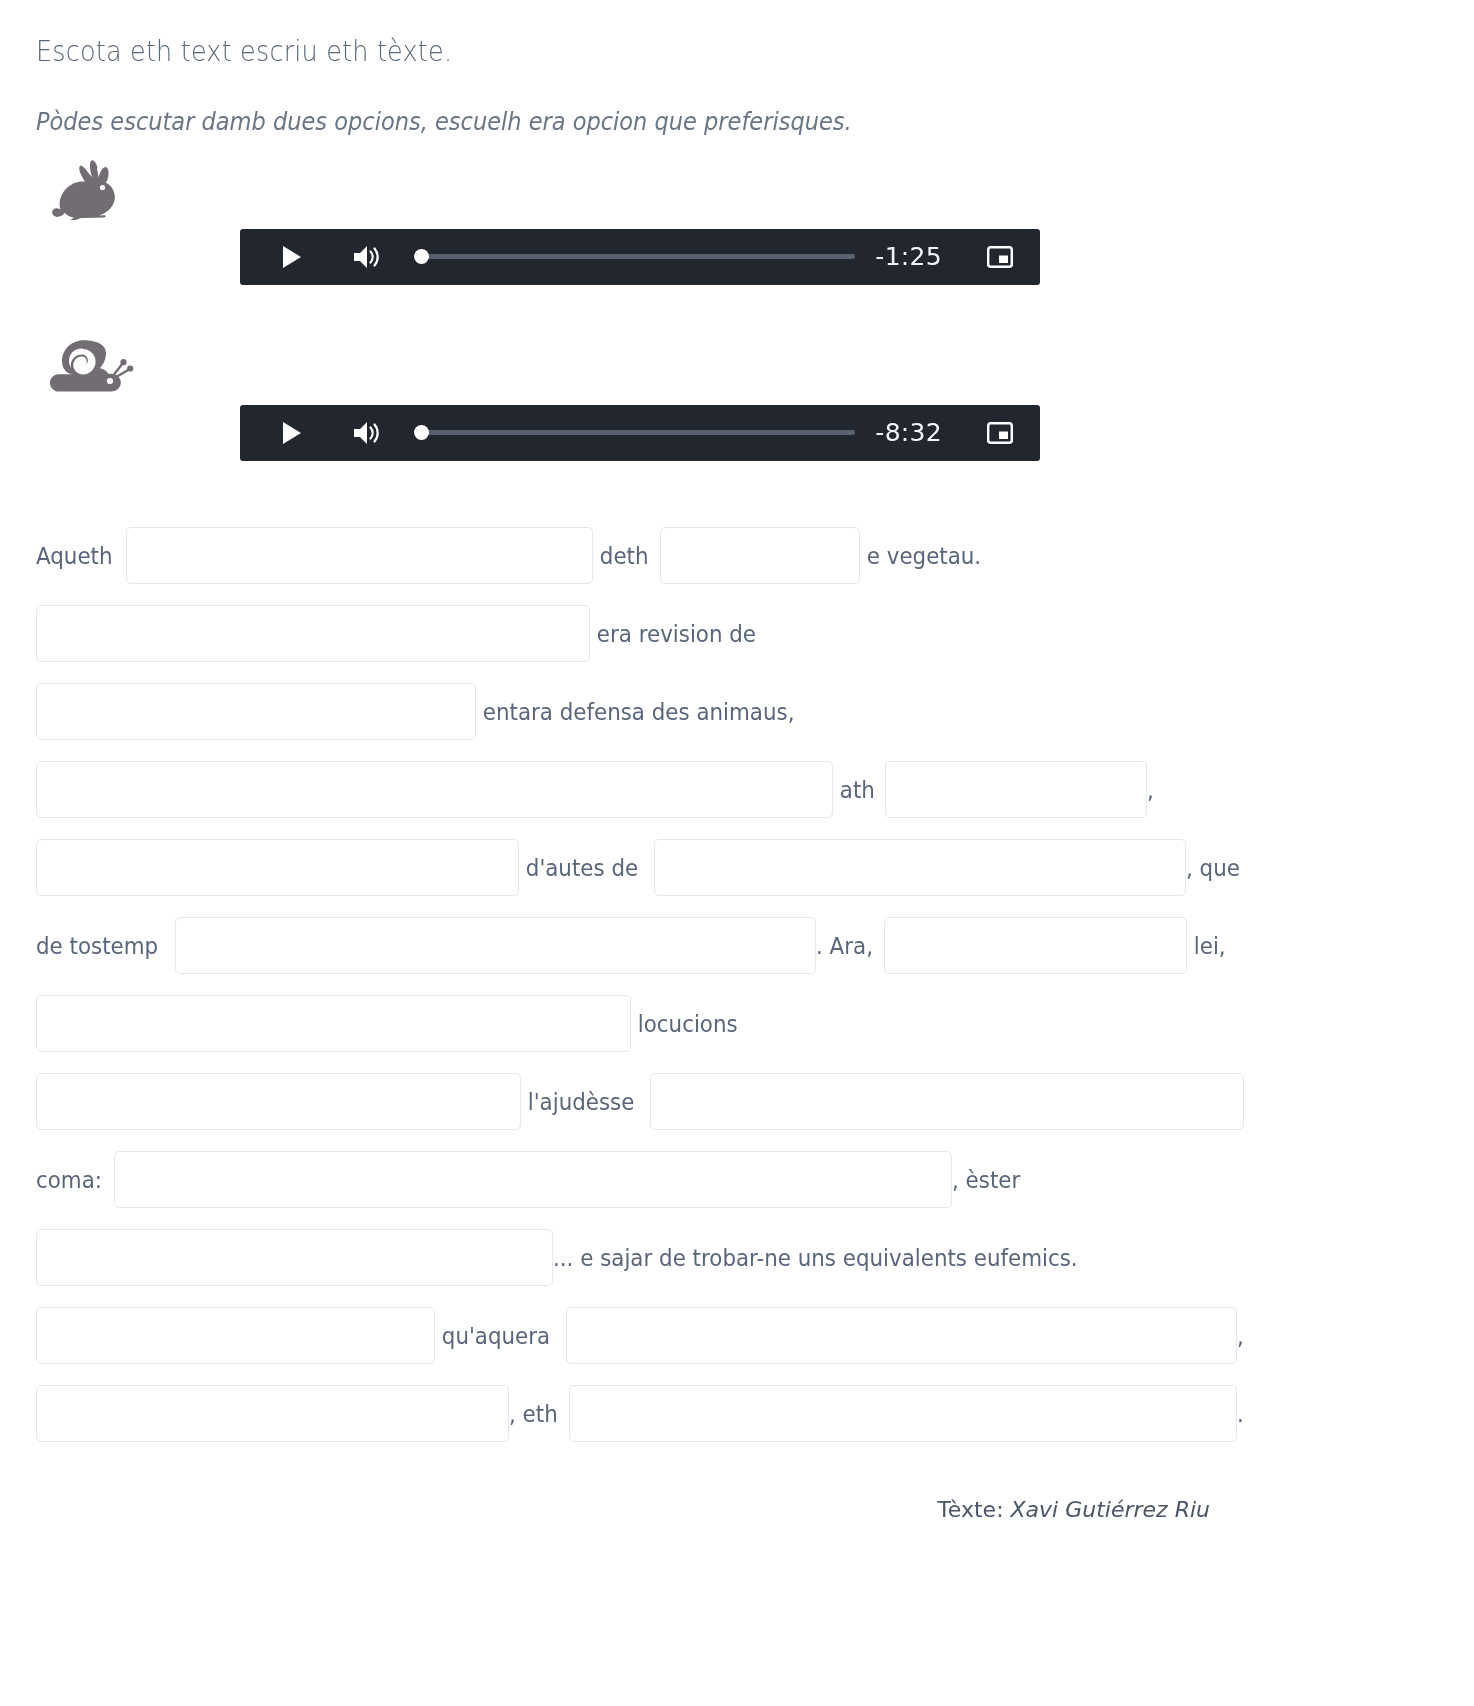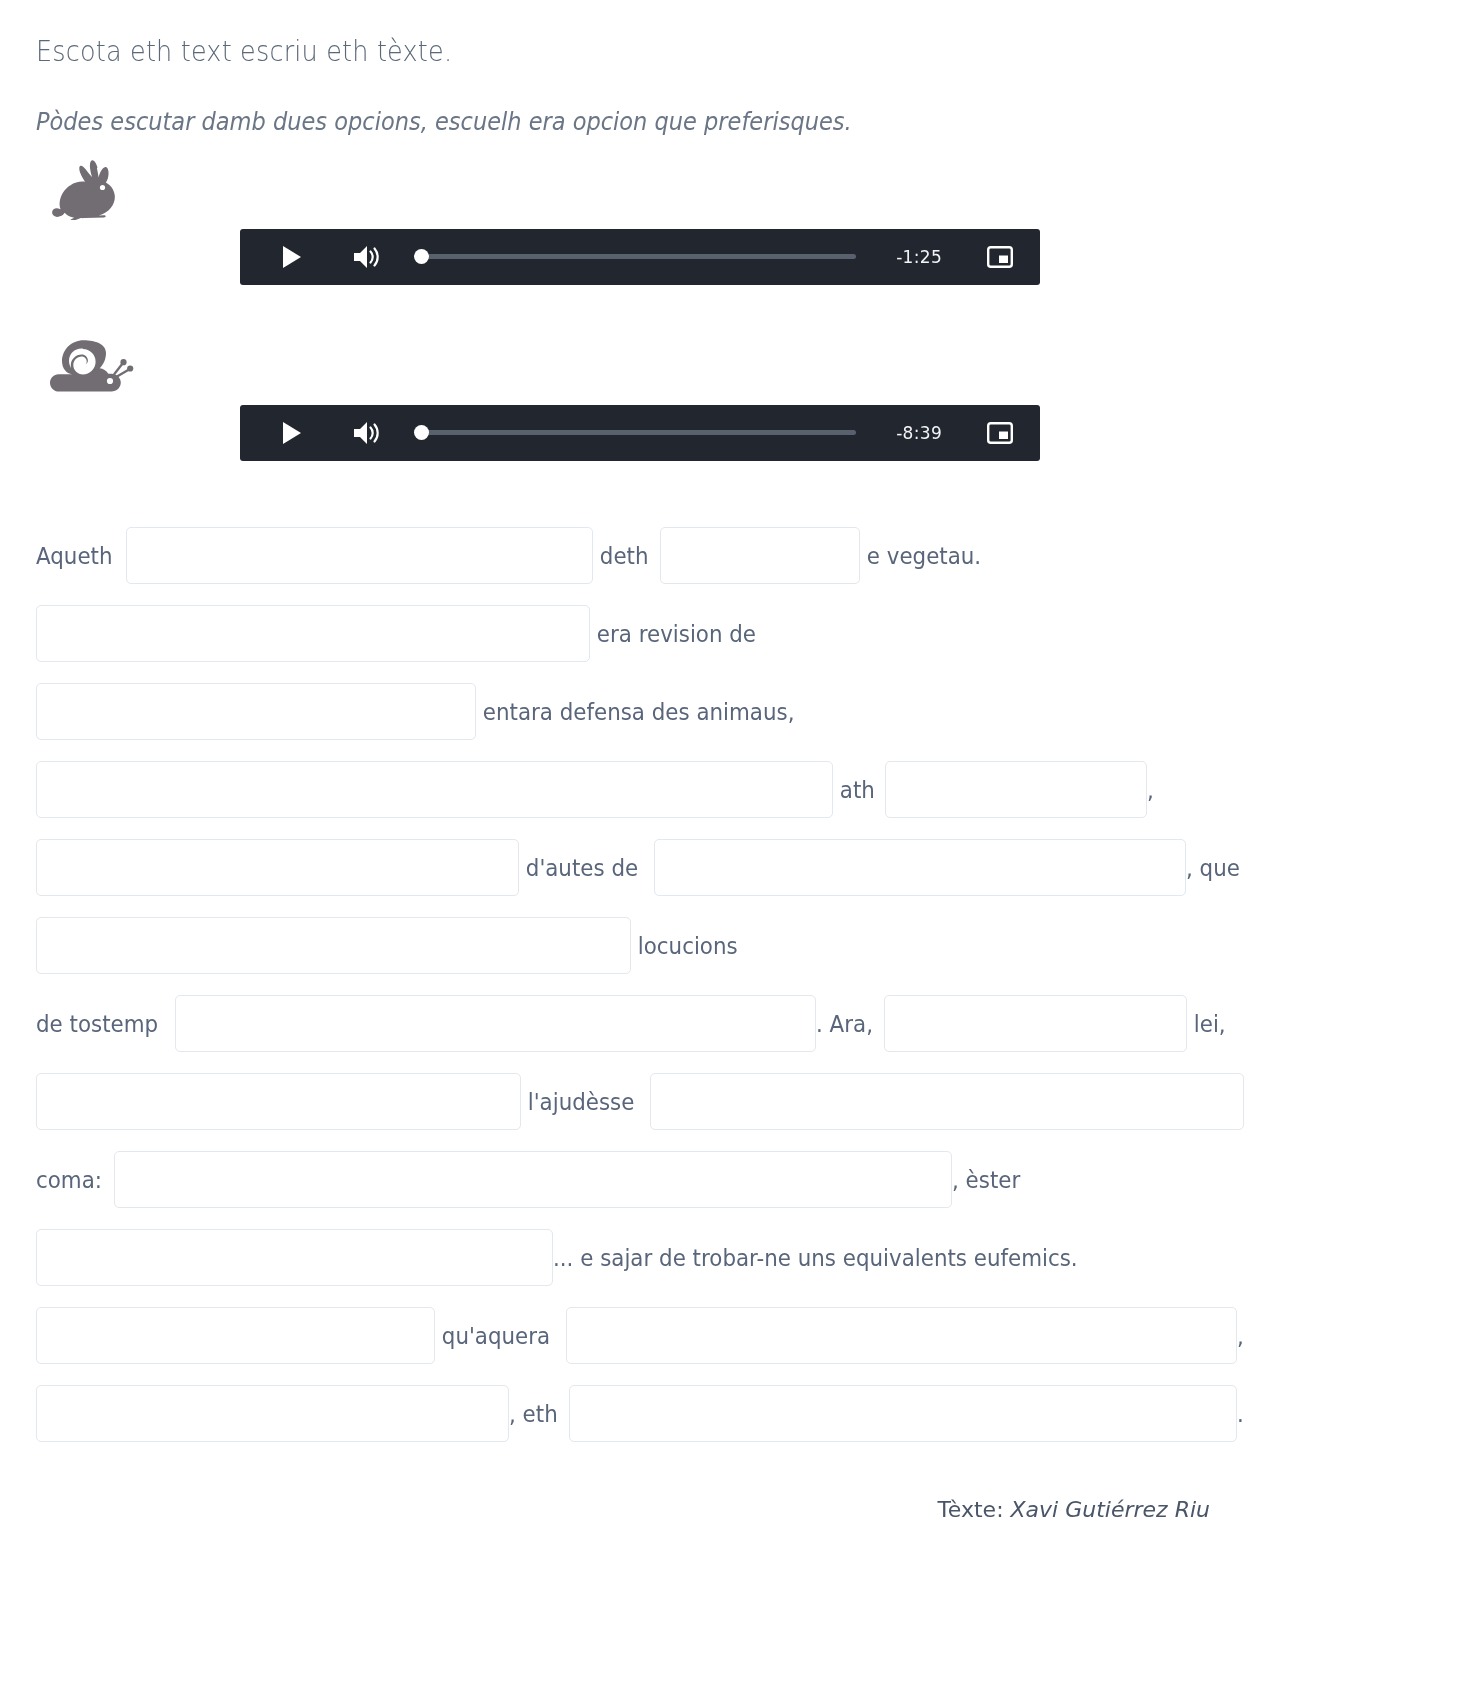--- a/index.html
+++ b/index.html
@@ -103,21 +103,21 @@
     position: absolute;
     left: 0;
     width: 15px;
     height: 15px;
     border-radius: 50%;
     background: #ffffff;
   }
   .time {
     color: #f2f4f7;
     font-family: "DejaVu Sans", sans-serif;
-    font-size: 17px;
+    font-size: 25px;
     letter-spacing: 0.3px;
     min-width: 66px;
     text-align: right;
     flex: 0 0 auto;
     margin-right: 22px;
   }
 
   
   .cloze {
     margin-top: 56px;
@@ -238,21 +238,21 @@
           <svg width="28" height="26" viewBox="0 0 28 26" aria-hidden="true">
             <polygon points="2,9 8,9 15,2 15,24 8,17 2,17" fill="#ffffff"></polygon>
             <path d="M18.5 7.5a8 8 0 0 1 0 11" stroke="#ffffff" stroke-width="2.2" fill="none" stroke-linecap="round"></path>
             <path d="M22.5 4.5a13 13 0 0 1 0 17" stroke="#ffffff" stroke-width="2.2" fill="none" stroke-linecap="round"></path>
           </svg>
         </div>
         <div class="track">
           <div class="track-line"></div>
           <div class="track-knob"></div>
         </div>
-        <div class="time">-8:39</div>
+        <div class="time">-8:32</div>
         <div class="ctrl pip">
           <svg width="26" height="22" viewBox="0 0 26 22" aria-hidden="true">
             <rect x="1.2" y="1.2" width="23.6" height="19.6" rx="2.6" ry="2.6" fill="none" stroke="#ffffff" stroke-width="2.4"></rect>
             <rect x="12" y="9.5" width="9" height="7.5" fill="#ffffff"></rect>
           </svg>
         </div>
       </div>
     </div>
   </div>
 
@@ -278,31 +278,31 @@
         <input type="text" class="blank" style="width: 262px;">
         <span class="txt">,</span>
       </div>
       <div class="line">
         <input type="text" class="blank" style="width: 517px;">
         <span class="txt"> d'autes de </span>
         <input type="text" class="blank" style="width: 570px;">
         <span class="txt">, que</span>
       </div>
       <div class="line">
-        <input type="text" class="blank" style="width: 595px;">
-        <span class="txt"> locucions</span>
-      </div>
-      <div class="line">
         <span class="txt">de tostemp </span>
         <input type="text" class="blank" style="width: 641px;">
         <span class="txt">. Ara, </span>
         <input type="text" class="blank" style="width: 303px;">
         <span class="txt"> lei,</span>
       </div>
       <div class="line">
+        <input type="text" class="blank" style="width: 595px;">
+        <span class="txt"> locucions</span>
+      </div>
+      <div class="line">
         <input type="text" class="blank" style="width: 517px;">
         <span class="txt"> l'ajudèsse </span>
         <input type="text" class="blank" style="width: 633px;">
       </div>
       <div class="line">
         <span class="txt">coma: </span>
         <input type="text" class="blank" style="width: 838px;">
         <span class="txt">, èster</span>
       </div>
       <div class="line">

